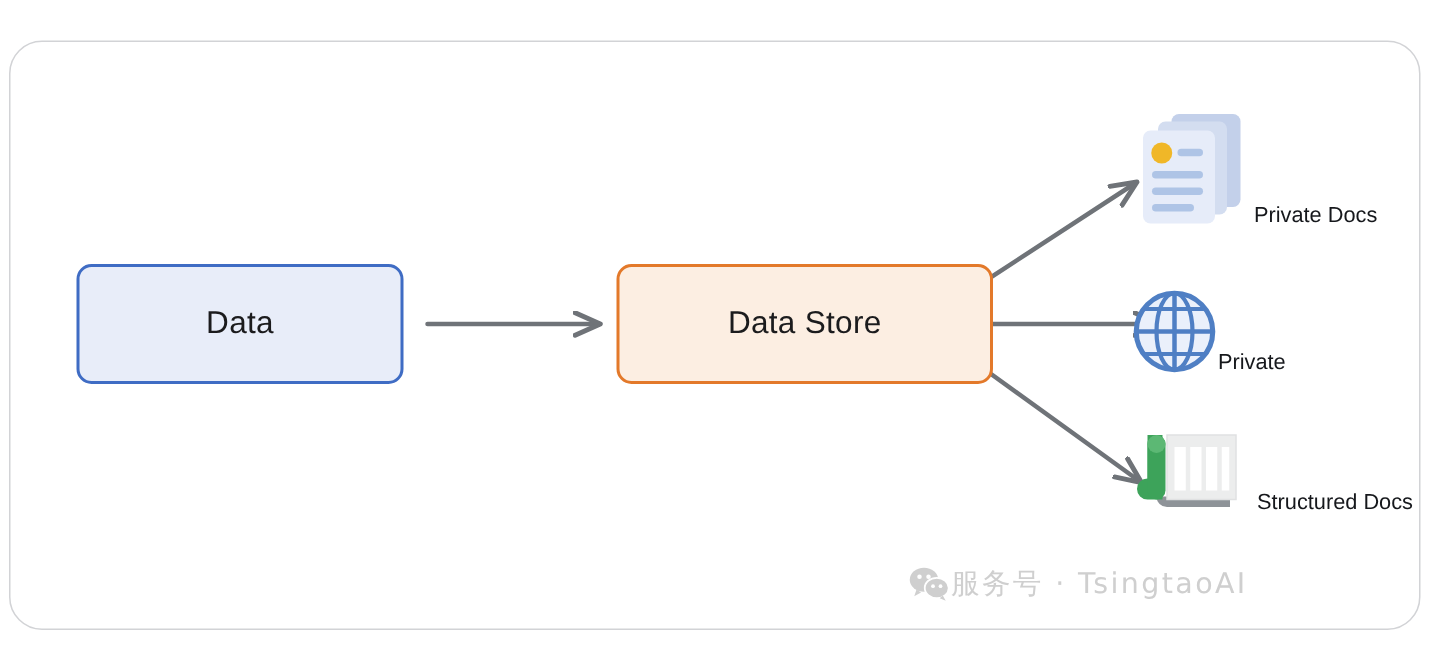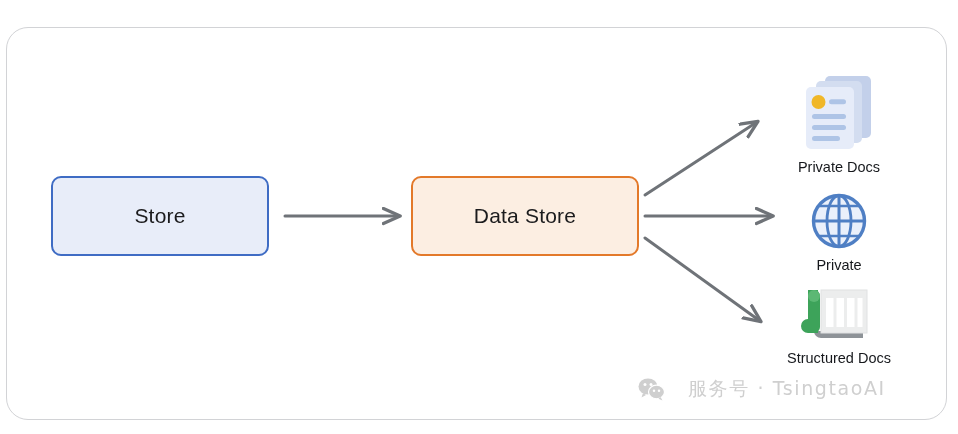--- a/index.html
+++ b/index.html
@@ -45,64 +45,64 @@
     left: 51px;
     top: 176px;
     width: 218px;
     height: 80px;
     border: 2.5px solid #3f6cc4;
     background: #e8edf9;
   }
   #node-datastore {
     left: 411px;
     top: 176px;
-    width: 228px;
+    width: 251px;
     height: 80px;
     border: 2.5px solid #e3792a;
     background: #fceee2;
   }
   
   #arrows {
     position: absolute;
     left: 0;
     top: 0;
     width: 958px;
     height: 434px;
     pointer-events: none;
   }
   
   .endpoint {
     position: absolute;
     width: 170px;
     display: flex;
-    flex-direction: column;
-    align-items: center;
+    flex-direction: row;
+    align-items: flex-end;
   }
   #ep-private { left: 754px; top: 72px; }
   #ep-websites { left: 754px; top: 192px; }
   #ep-structured { left: 754px; top: 285px; }
   .ep-icon {
     display: block;
     line-height: 0;
   }
   .ep-label {
     margin-top: 7px;
     font-size: 14.5px;
     color: #16181c;
     text-align: center;
     white-space: nowrap;
   }
   
   #watermark {
     position: absolute;
-    left: 638px;
+    left: 606px;
     top: 376px;
     display: flex;
     align-items: center;
-    gap: 22px;
+    gap: 0;
     color: #cfcfcf;
     font-size: 20px;
     letter-spacing: 1.6px;
     user-select: none;
     text-align: right;
   }
   #watermark .wm-text {
     font-family: "DejaVu Sans", sans-serif;
     font-size: 19px;
     color: #cfcfcf;
@@ -124,21 +124,21 @@
 
     <g stroke="#6f7378" stroke-width="3" fill="none" stroke-linecap="round">
       <line x1="285" y1="216" x2="399" y2="216" marker-end="url(#arrowhead)"></line>
       <line x1="645" y1="195" x2="757" y2="122" marker-end="url(#arrowhead)"></line>
       <line x1="645" y1="216" x2="772" y2="216" marker-end="url(#arrowhead)"></line>
       <line x1="645" y1="238" x2="760" y2="321" marker-end="url(#arrowhead)"></line>
     </g>
   </svg>
 
   <div class="node" id="node-agent">
-    <span>Store</span>
+    <span>Data</span>
   </div>
 
   <div class="node" id="node-datastore">
     <span>Data Store</span>
   </div>
 
   <div class="endpoint" id="ep-private">
     <span class="ep-icon">
       <svg width="82" height="80" viewBox="0 0 82 80" xmlns="http://www.w3.org/2000/svg">
         <rect x="27" y="4" width="46" height="62" rx="5" fill="#c3d0ea"></rect>

